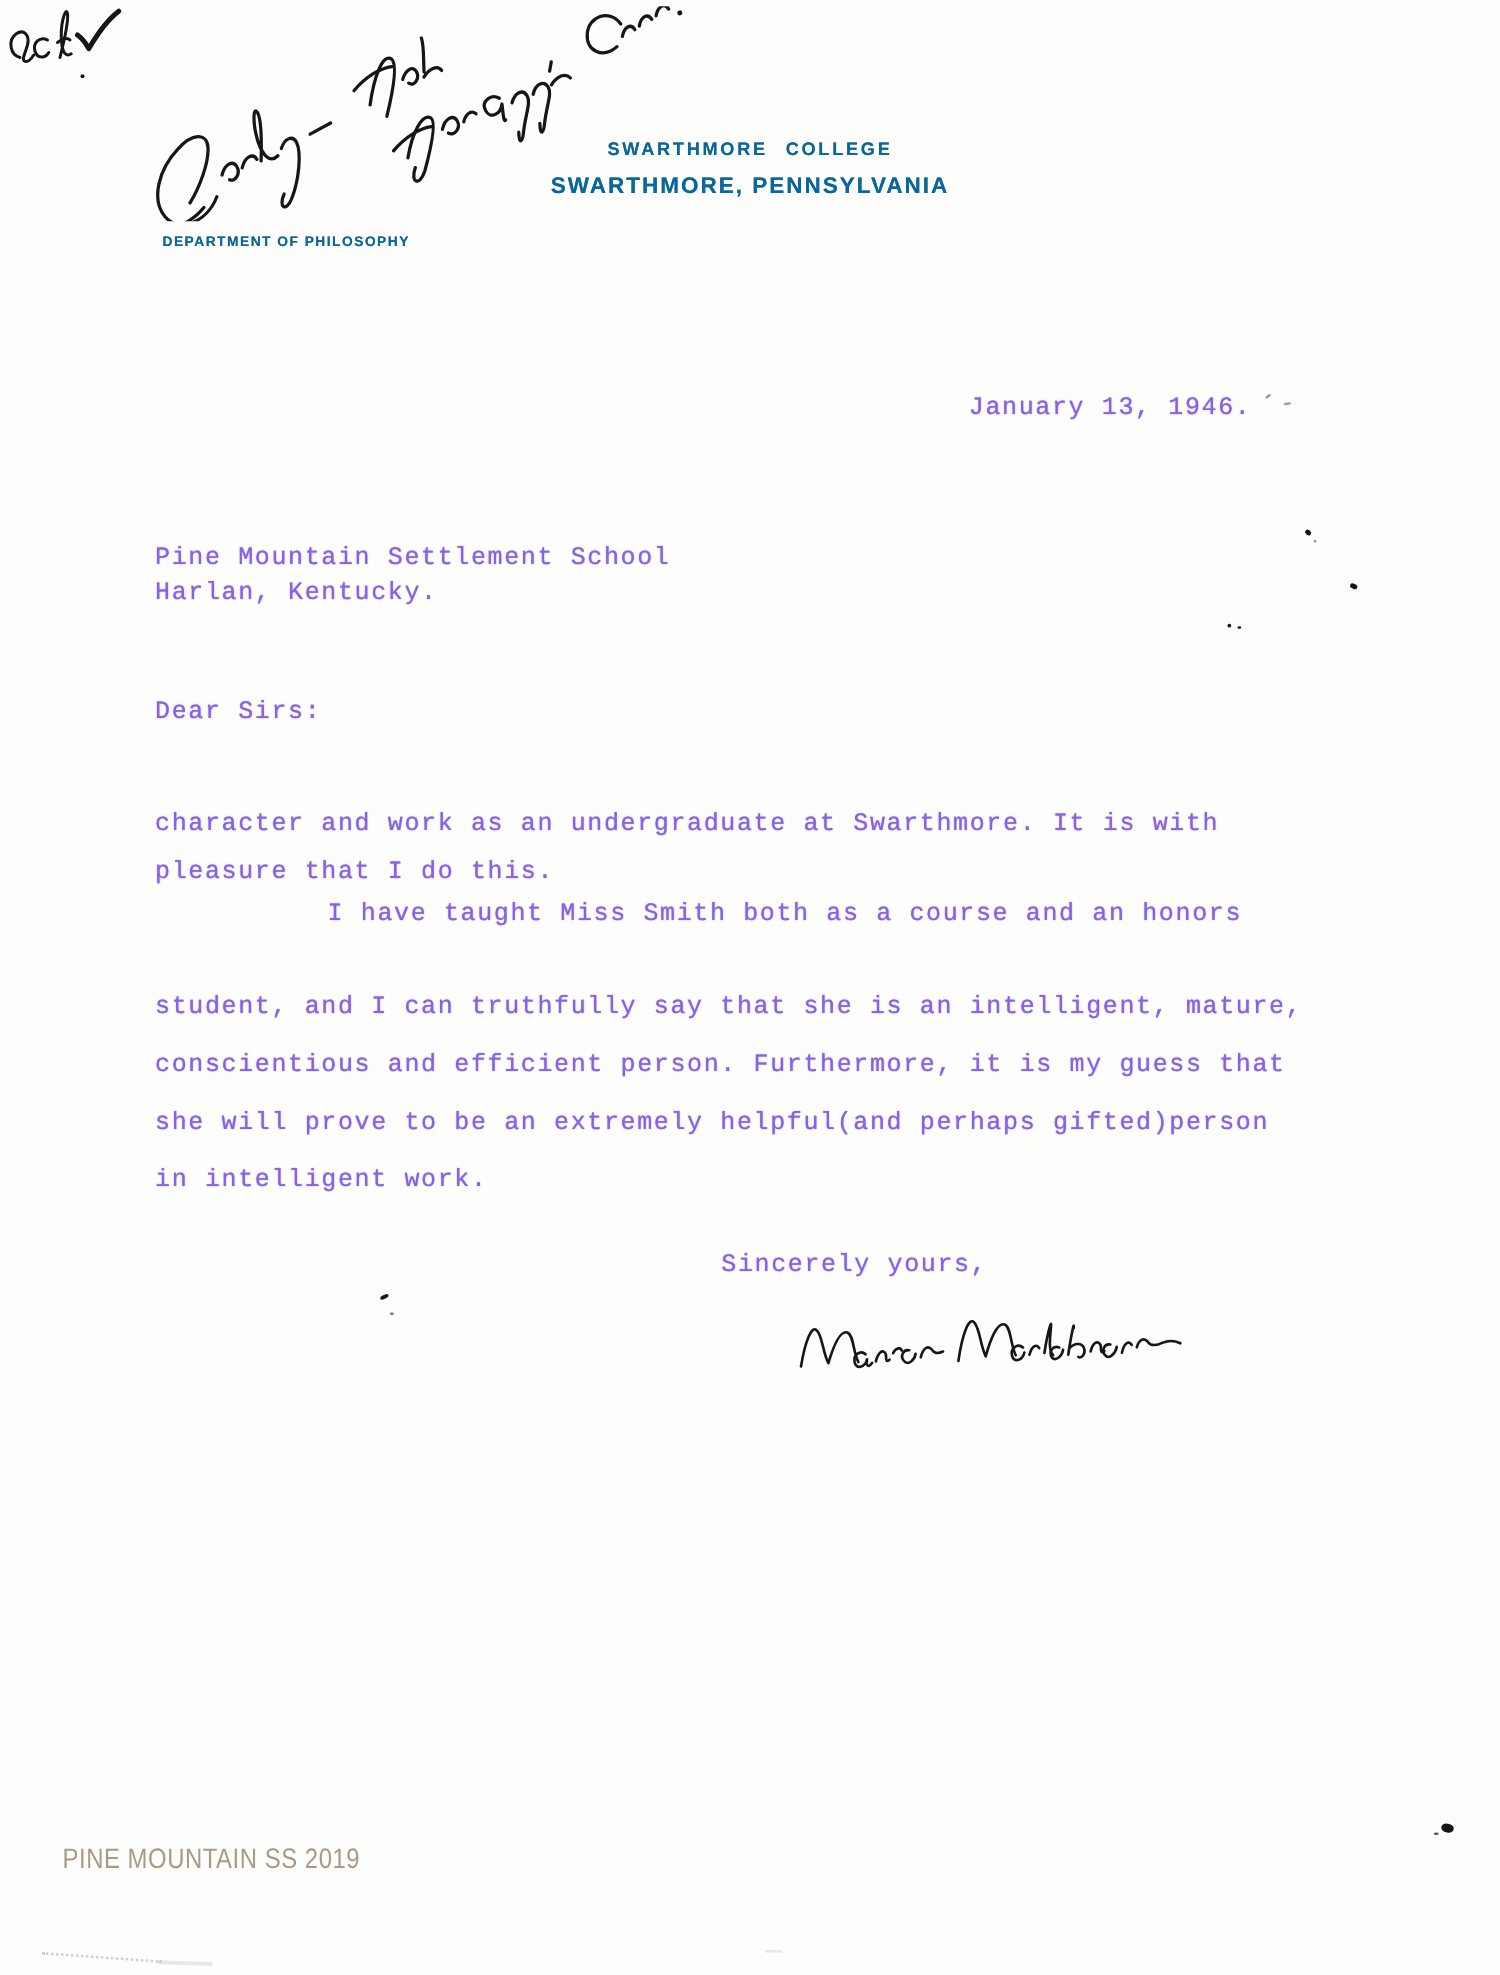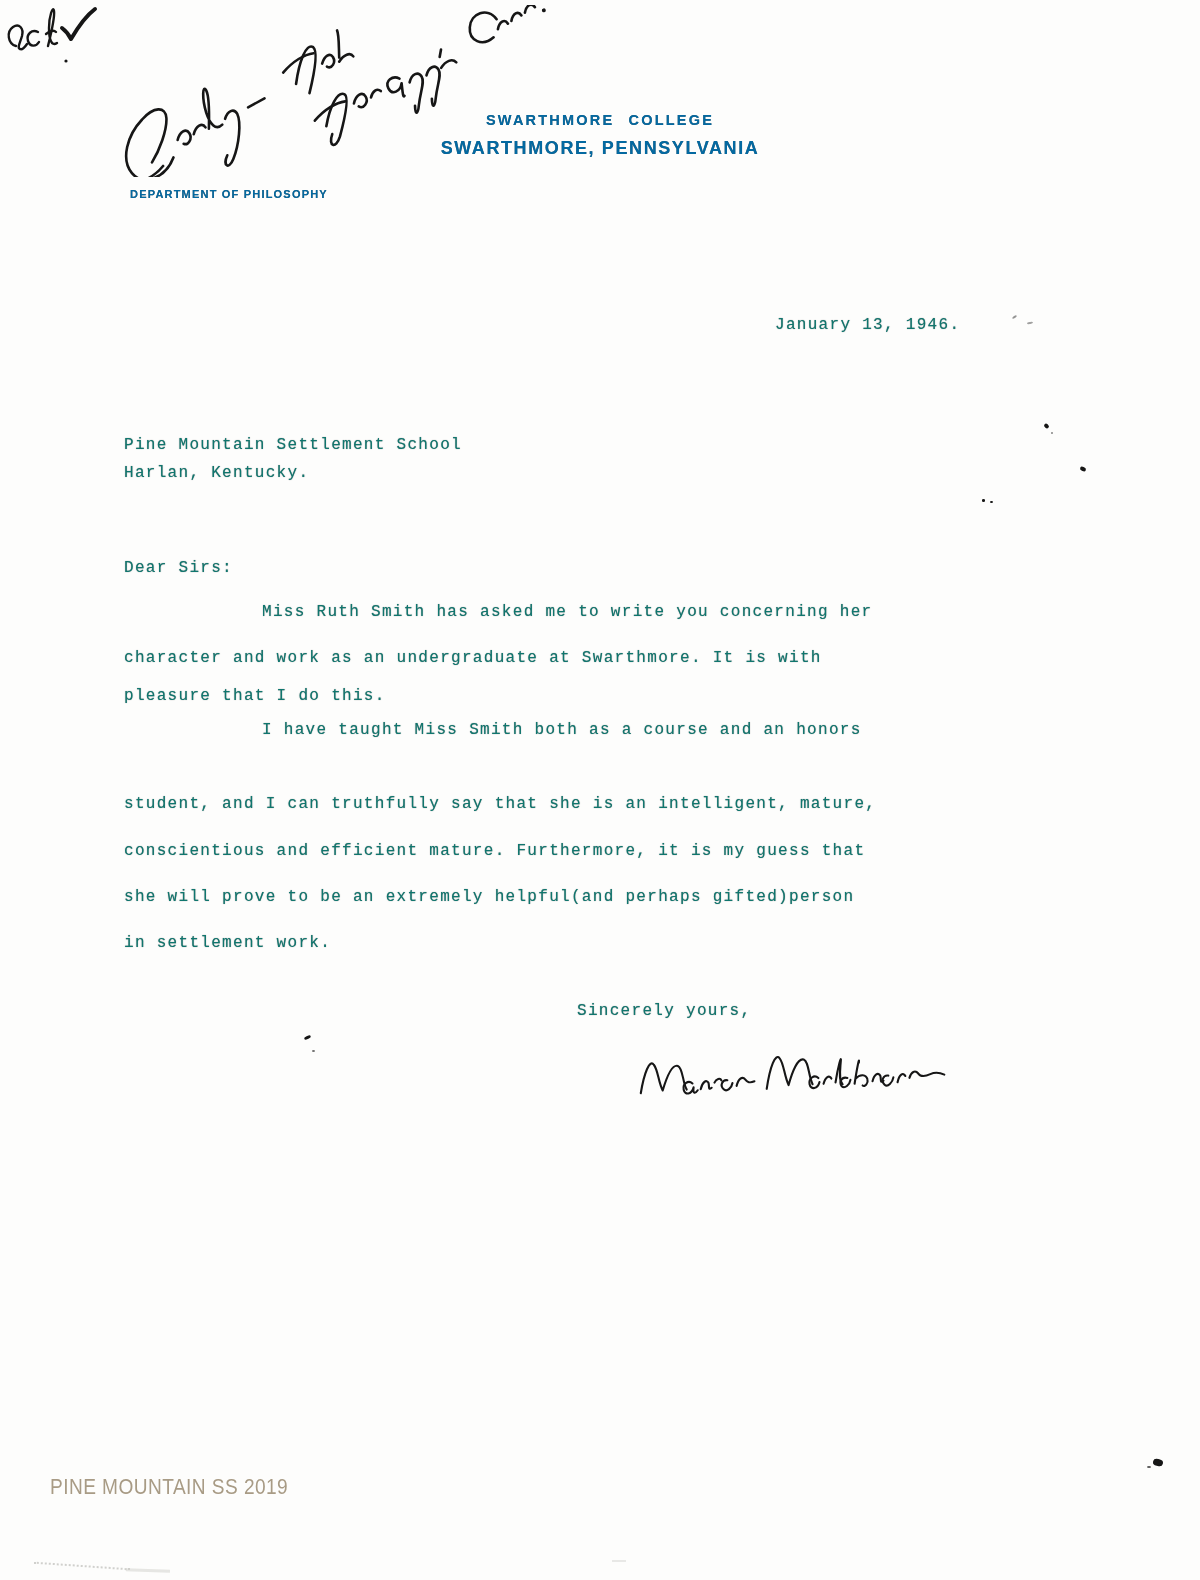--- a/index.html
+++ b/index.html
@@ -5,22 +5,22 @@
   html,body{margin:0;padding:0;}
   body{background:#e9e9e9;font-family:"Liberation Sans",sans-serif;}
   .page{
     position:relative;width:1200px;height:1580px;margin:0 auto;
     background:#fdfdfc;overflow:hidden;
   }
   
   .tw{
     position:absolute;
     font-family:"Liberation Mono","DejaVu Sans Mono",monospace;
-    font-size:16px;line-height:1;letter-spacing:1.3px;
-    color:#0f766e;white-space:pre;
+    font-size:20px;line-height:1;letter-spacing:1.3px;
+    color:#8b5cf6;white-space:pre;
     text-shadow:0 0 1px rgba(35,35,35,.55);
   }
   
   .lh{
     position:absolute;font-family:"Liberation Sans",sans-serif;
     font-weight:bold;color:#0369a1;white-space:nowrap;
     text-shadow:0 0 .5px rgba(0,0,0,.6);
   }
   .lh-college{left:440px;top:112px;width:320px;text-align:center;font-size:14.5px;letter-spacing:2.2px;word-spacing:8px;}
   .lh-location{left:420px;top:138px;width:360px;text-align:center;font-size:18px;letter-spacing:1.6px;}
@@ -119,28 +119,27 @@
 
   <div class="lh lh-college">SWARTHMORE COLLEGE</div>
   <div class="lh lh-location">SWARTHMORE, PENNSYLVANIA</div>
   <div class="lh lh-dept">DEPARTMENT OF PHILOSOPHY</div>
 
   <div class="tw date">January 13, 1946.</div>
   <div class="tw recip1">Pine Mountain Settlement School</div>
   <div class="tw recip2">Harlan, Kentucky.</div>
   <div class="tw salutation">Dear Sirs:</div>
 
-  <div class="tw bl1">Miss Ruth Smith has asked me to write you concerning her</div>
   <div class="tw bl2">character and work as an undergraduate at Swarthmore. It is with</div>
   <div class="tw bl3">pleasure that I do this.</div>
   <div class="tw bl4">I have taught Miss Smith both as a course and an honors</div>
   <div class="tw bl5">student, and I can truthfully say that she is an intelligent, mature,</div>
-  <div class="tw bl6">conscientious and efficient mature. Furthermore, it is my guess that</div>
+  <div class="tw bl6">conscientious and efficient person. Furthermore, it is my guess that</div>
   <div class="tw bl7">she will prove to be an extremely helpful(and perhaps gifted)person</div>
-  <div class="tw bl8">in settlement work.</div>
+  <div class="tw bl8">in intelligent work.</div>
 
   <div class="tw closing">Sincerely yours,</div>
 
   <svg class="hand hand-sig" width="320" height="72" viewBox="0 0 320 72" aria-label="Maurice Mandelbaum">
     <g transform="rotate(-2 160 36)" stroke-width="2.1">
       <path d="M10,56 C14,36 20,22 24,28 C28,33 28,46 32,54 C36,42 42,28 48,30 C53,32 52,46 56,54"></path>
       <path d="M62,48 C58,44 52,48 53,54 C54,60 61,59 63,52 C62,58 64,59 67,55"></path>
       <path d="M70,54 C72,47 76,44 78,48 C79,51 77,56 81,53"></path>
       <path d="M84,48 C86,44 90,43 91,46"></path>
       <path d="M97,46 C92,45 89,51 93,55 C96,58 101,54 102,49"></path>

